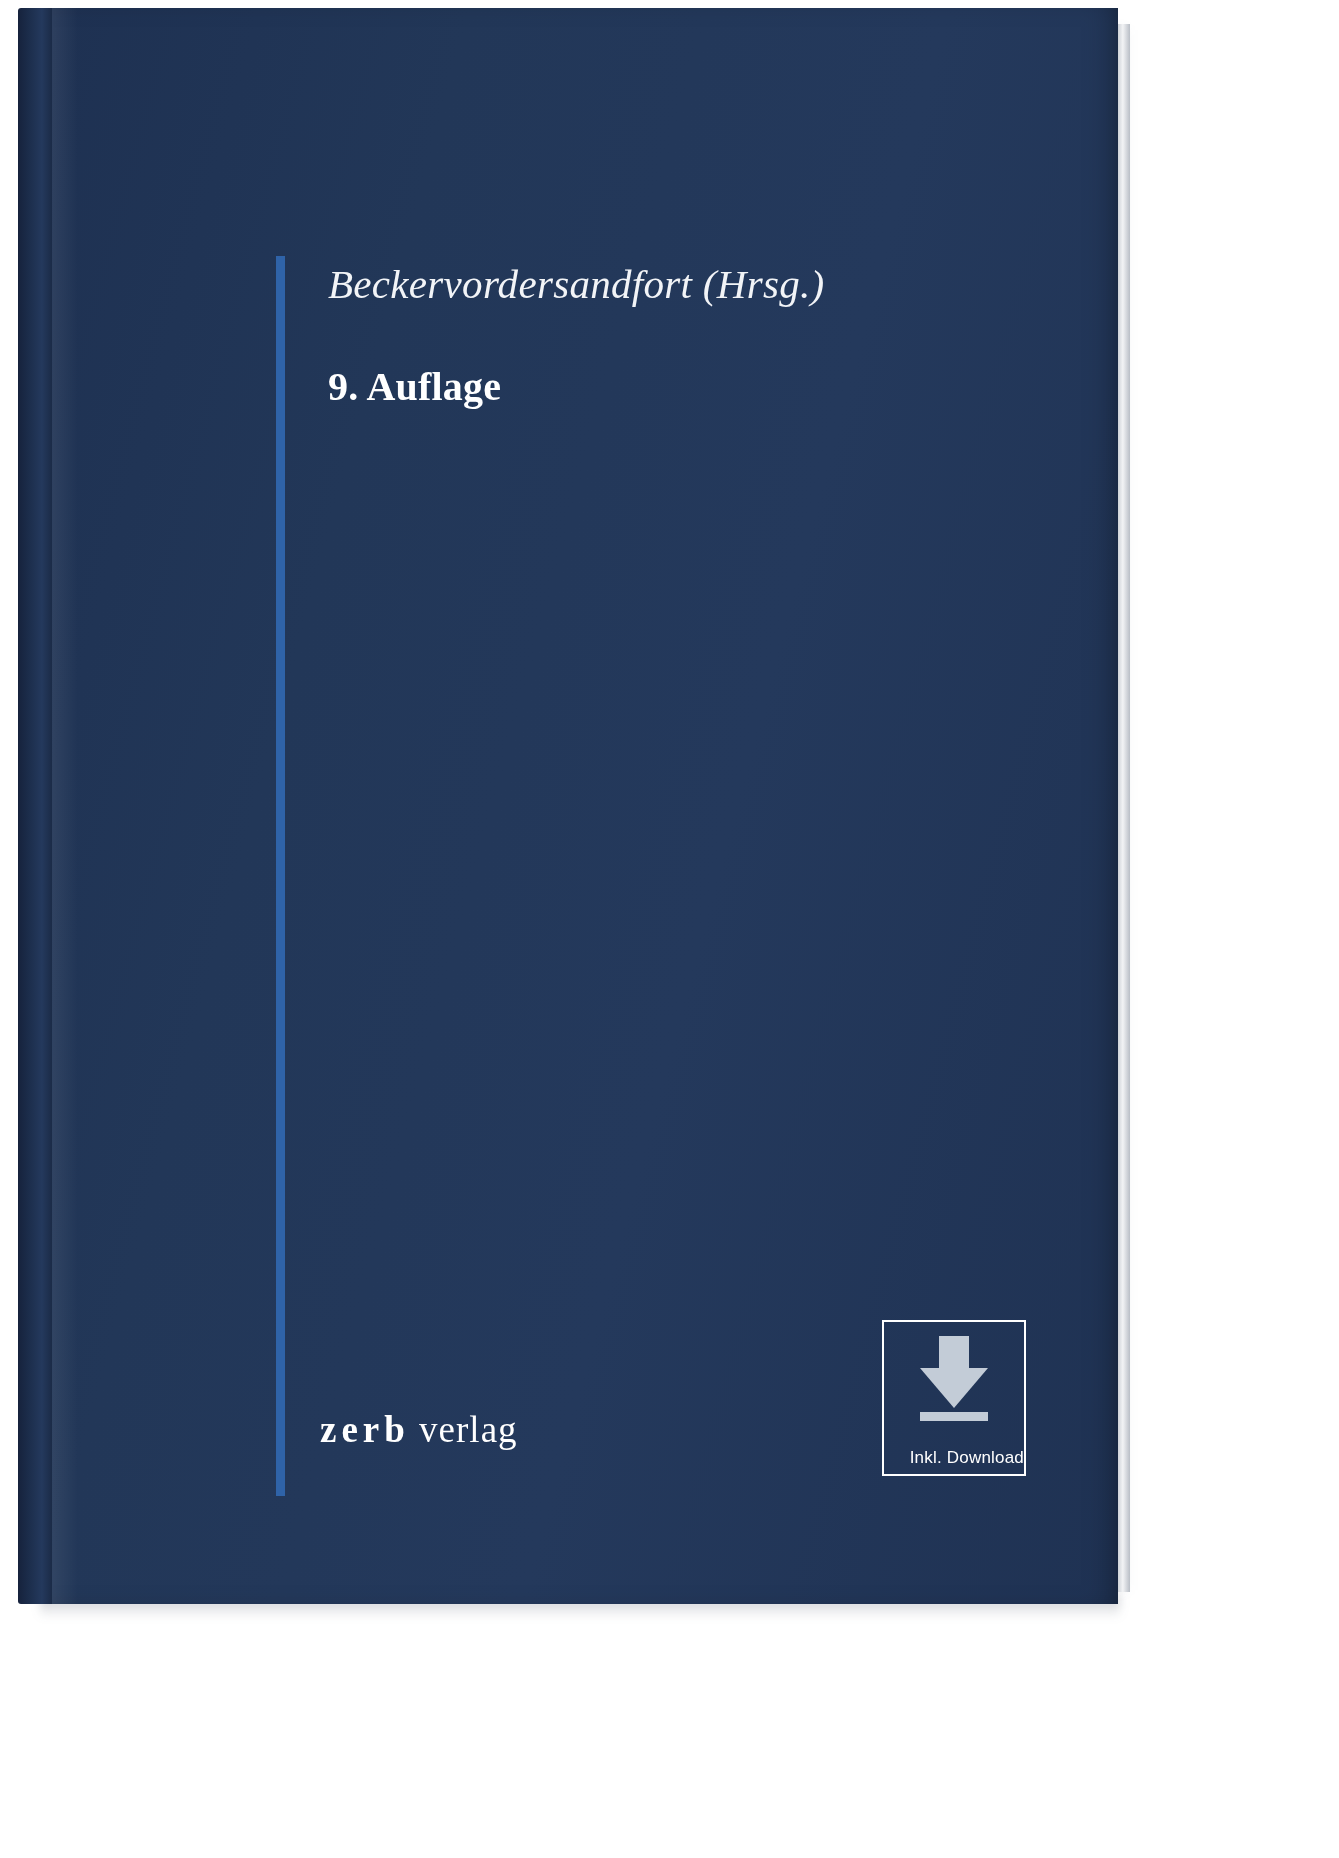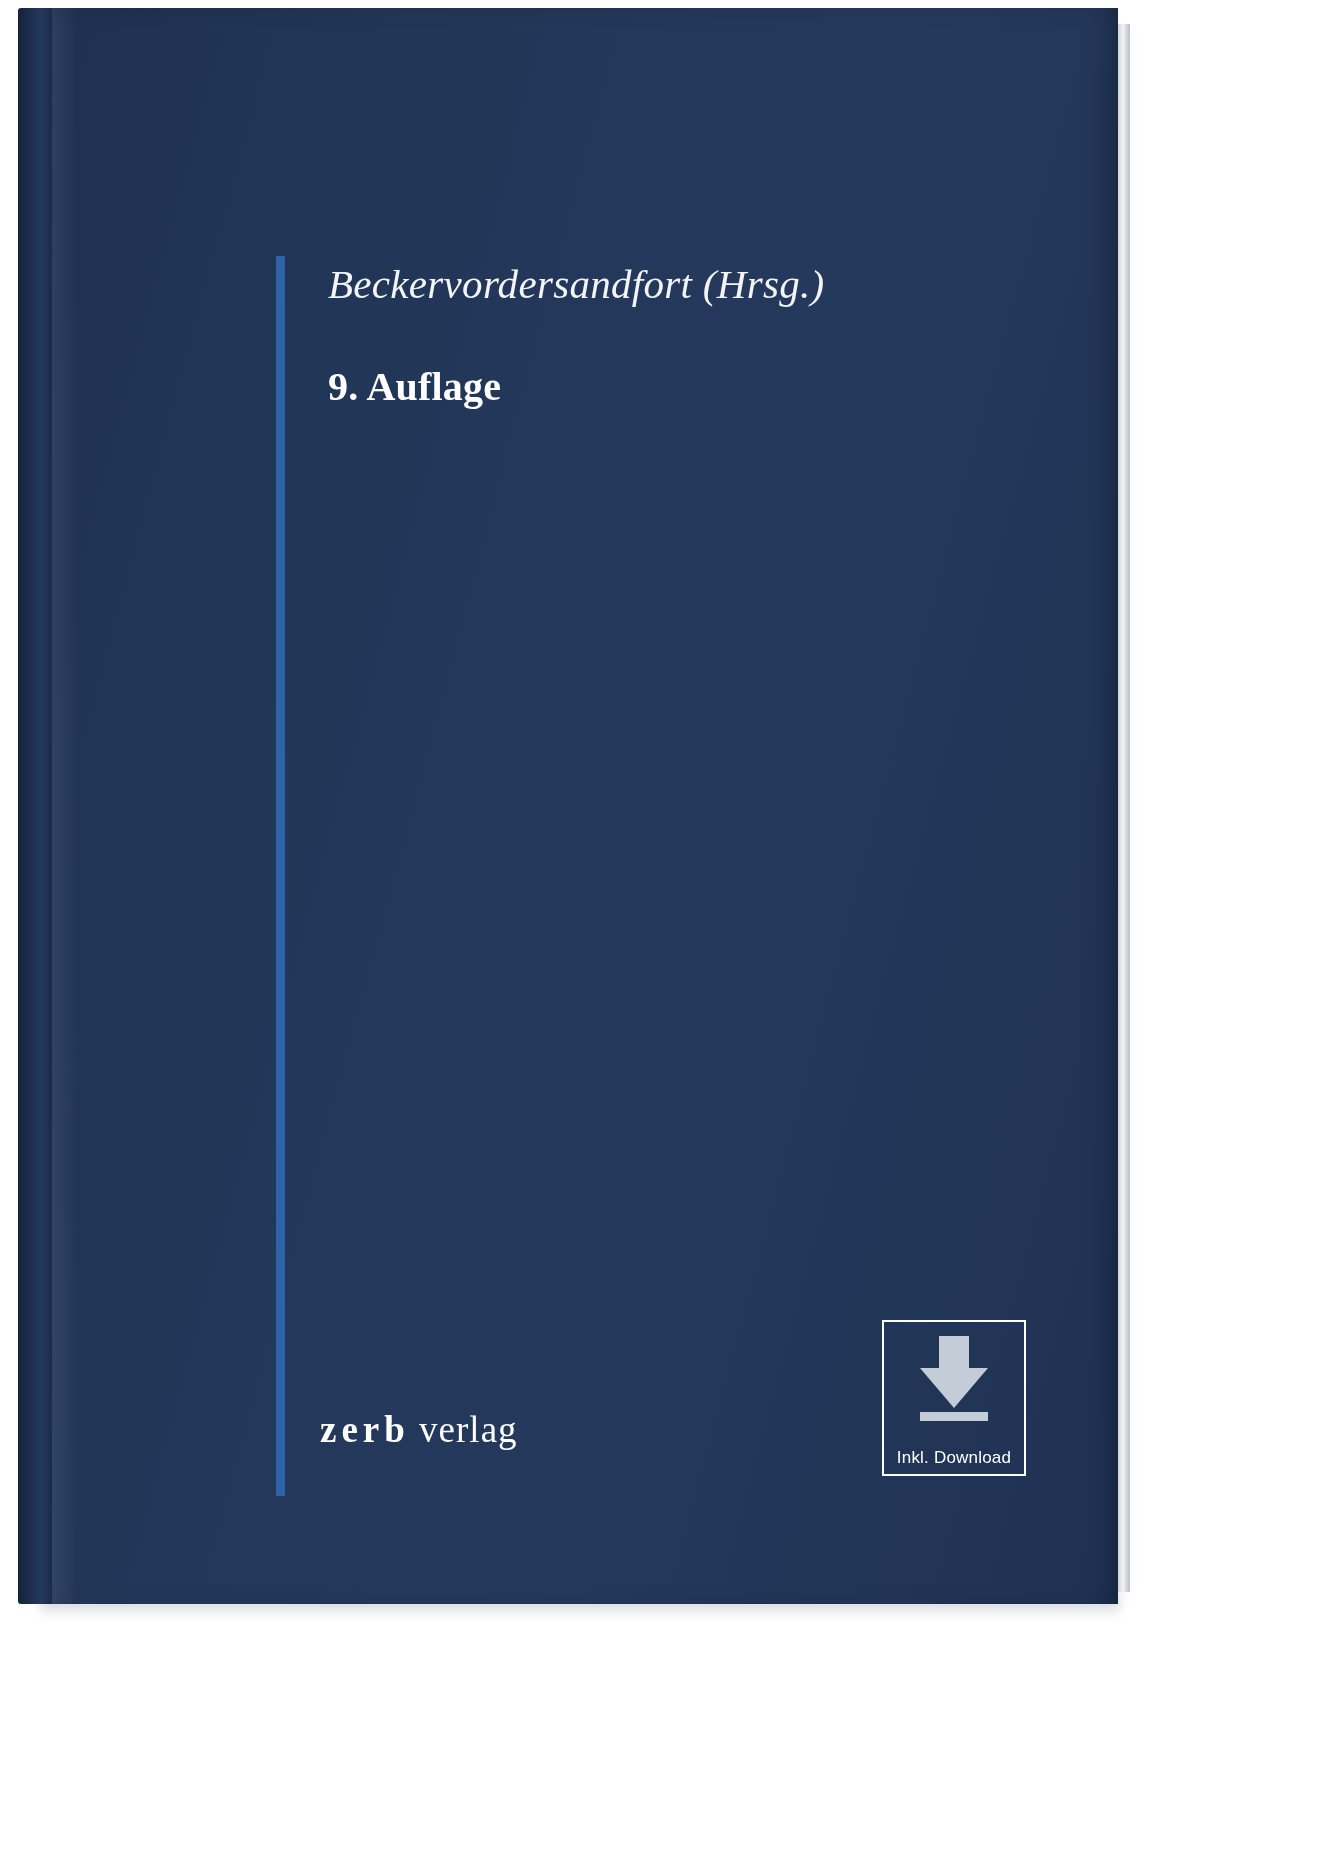--- a/index.html
+++ b/index.html
@@ -173,21 +173,21 @@
     height: 112px;
     display: flex;
     align-items: center;
     justify-content: center;
   }
   .badge-label {
     position: absolute;
     left: 0;
     bottom: 6px;
     width: 140px;
-    text-align: center;
+    text-align: right;
     color: #ffffff;
     font-family: "Liberation Sans", sans-serif;
     font-size: 17px;
     letter-spacing: 0.2px;
   }
 </style>
 </head>
 <body>
 
 <div class="scene">

